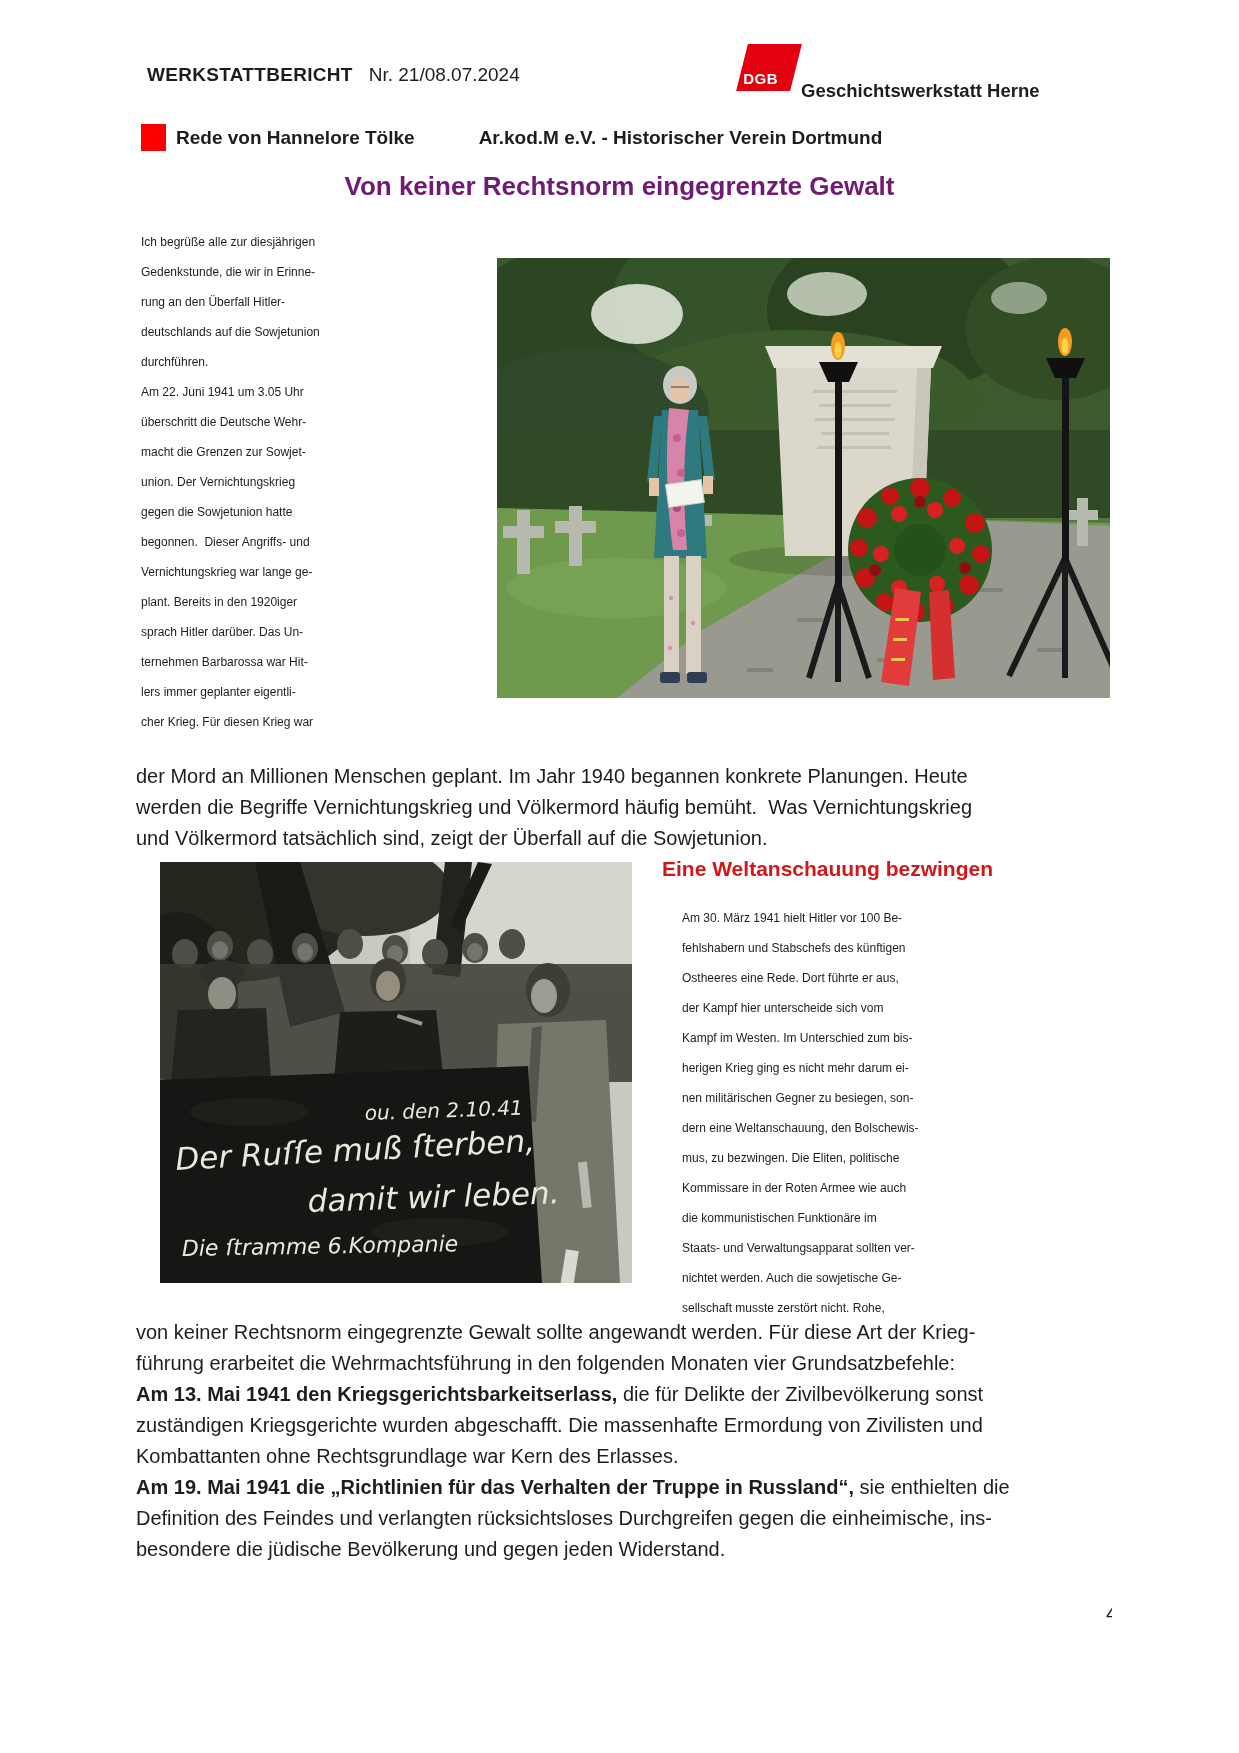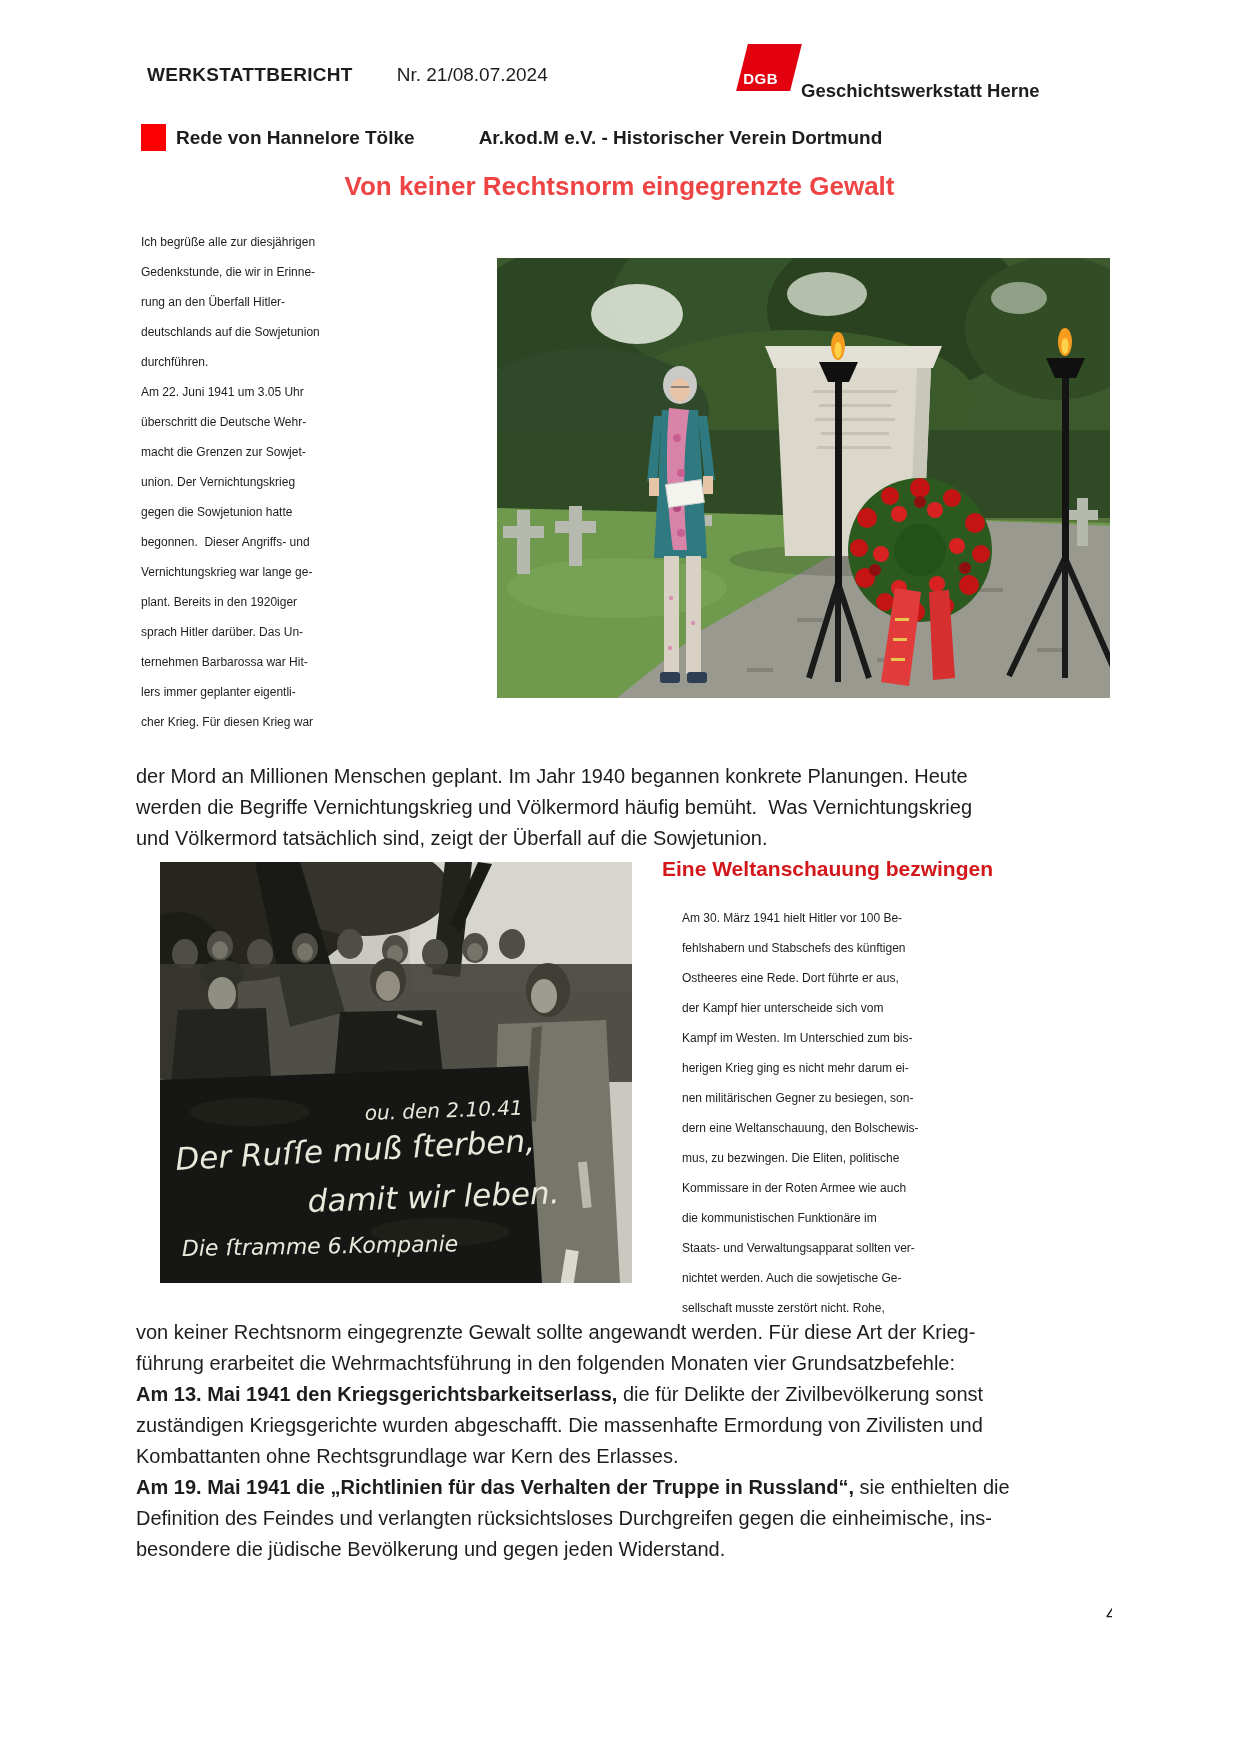--- a/index.html
+++ b/index.html
@@ -5,34 +5,34 @@
   html,body{margin:0;padding:0;background:#ffffff;}
   .page{position:relative;width:1112px;height:1753px;background:#ffffff;overflow:hidden;
         font-family:"Liberation Sans",sans-serif;color:#1d1d1d;}
   .abs{position:absolute;}
   .line{white-space:pre;}
   .b{font-weight:bold;}
 
   
   .masthead-row{left:147px;top:64px;display:flex;align-items:baseline;}
   .masthead{font-size:19px;font-weight:bold;letter-spacing:.3px;}
-  .issue{font-size:19px;margin-left:44px;}
+  .issue{font-size:19px;margin-left:16px;}
   .dgb-logo{left:742px;top:44px;width:54px;height:47px;background:#e3000f;transform:skewX(-14deg);}
   .dgb-logo span{position:absolute;left:4px;bottom:4px;color:#ffffff;font-weight:bold;font-size:15px;
         transform:skewX(14deg);letter-spacing:.5px;}
   .org{left:801px;top:80px;font-size:18.5px;font-weight:bold;}
 
   
   .byline{left:141px;top:124px;display:flex;align-items:center;}
   .bullet{width:25px;height:27px;background:#fb0000;flex:0 0 auto;}
   .speaker{font-size:19px;font-weight:bold;margin-left:10px;}
   .assoc{font-size:19px;font-weight:bold;margin-left:64px;}
 
   
-  .title{left:0;top:171px;width:1239px;text-align:center;font-size:26px;font-weight:bold;color:#ef4444;}
+  .title{left:0;top:171px;width:1239px;text-align:center;font-size:26px;font-weight:bold;color:#701a75;}
   .heading2{left:662px;top:857px;font-size:21px;font-weight:bold;color:#d21619;}
 
   
   .body-col{font-size:12px;line-height:30px;}
   .body-full{font-size:20px;line-height:31px;}
   .col1{left:141px;top:227px;width:352px;}
   .full1{left:136px;top:761px;width:1010px;}
   .col2{left:662px;top:903px;width:470px;margin-left:20px;}
   .full2{left:136px;top:1317px;width:1010px;}
 

